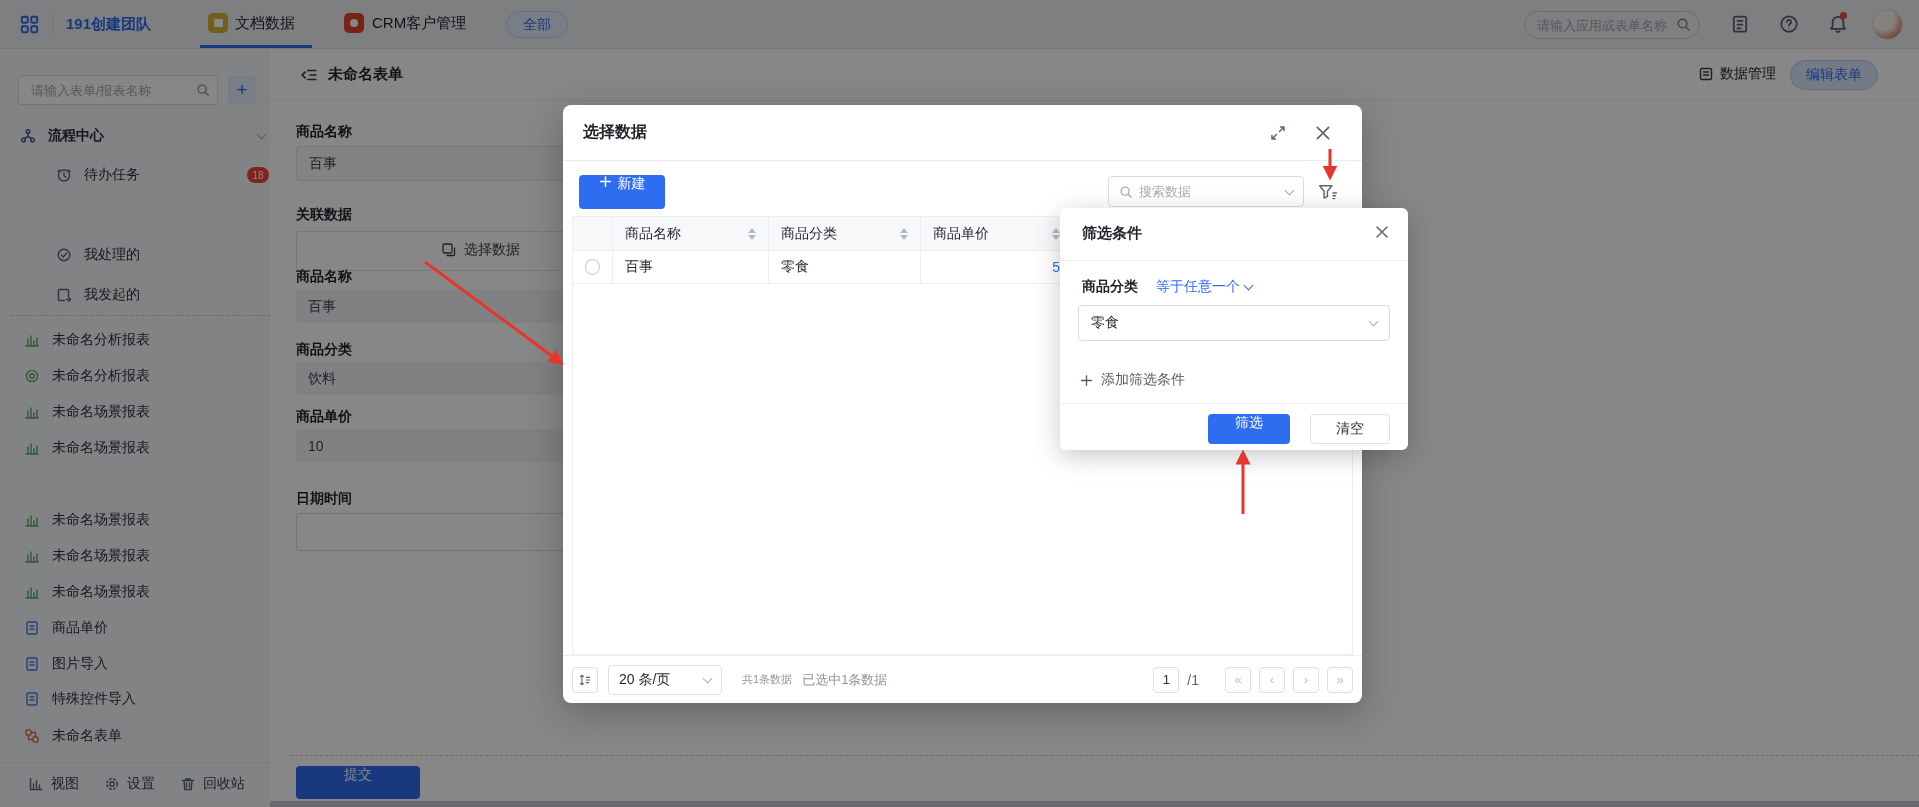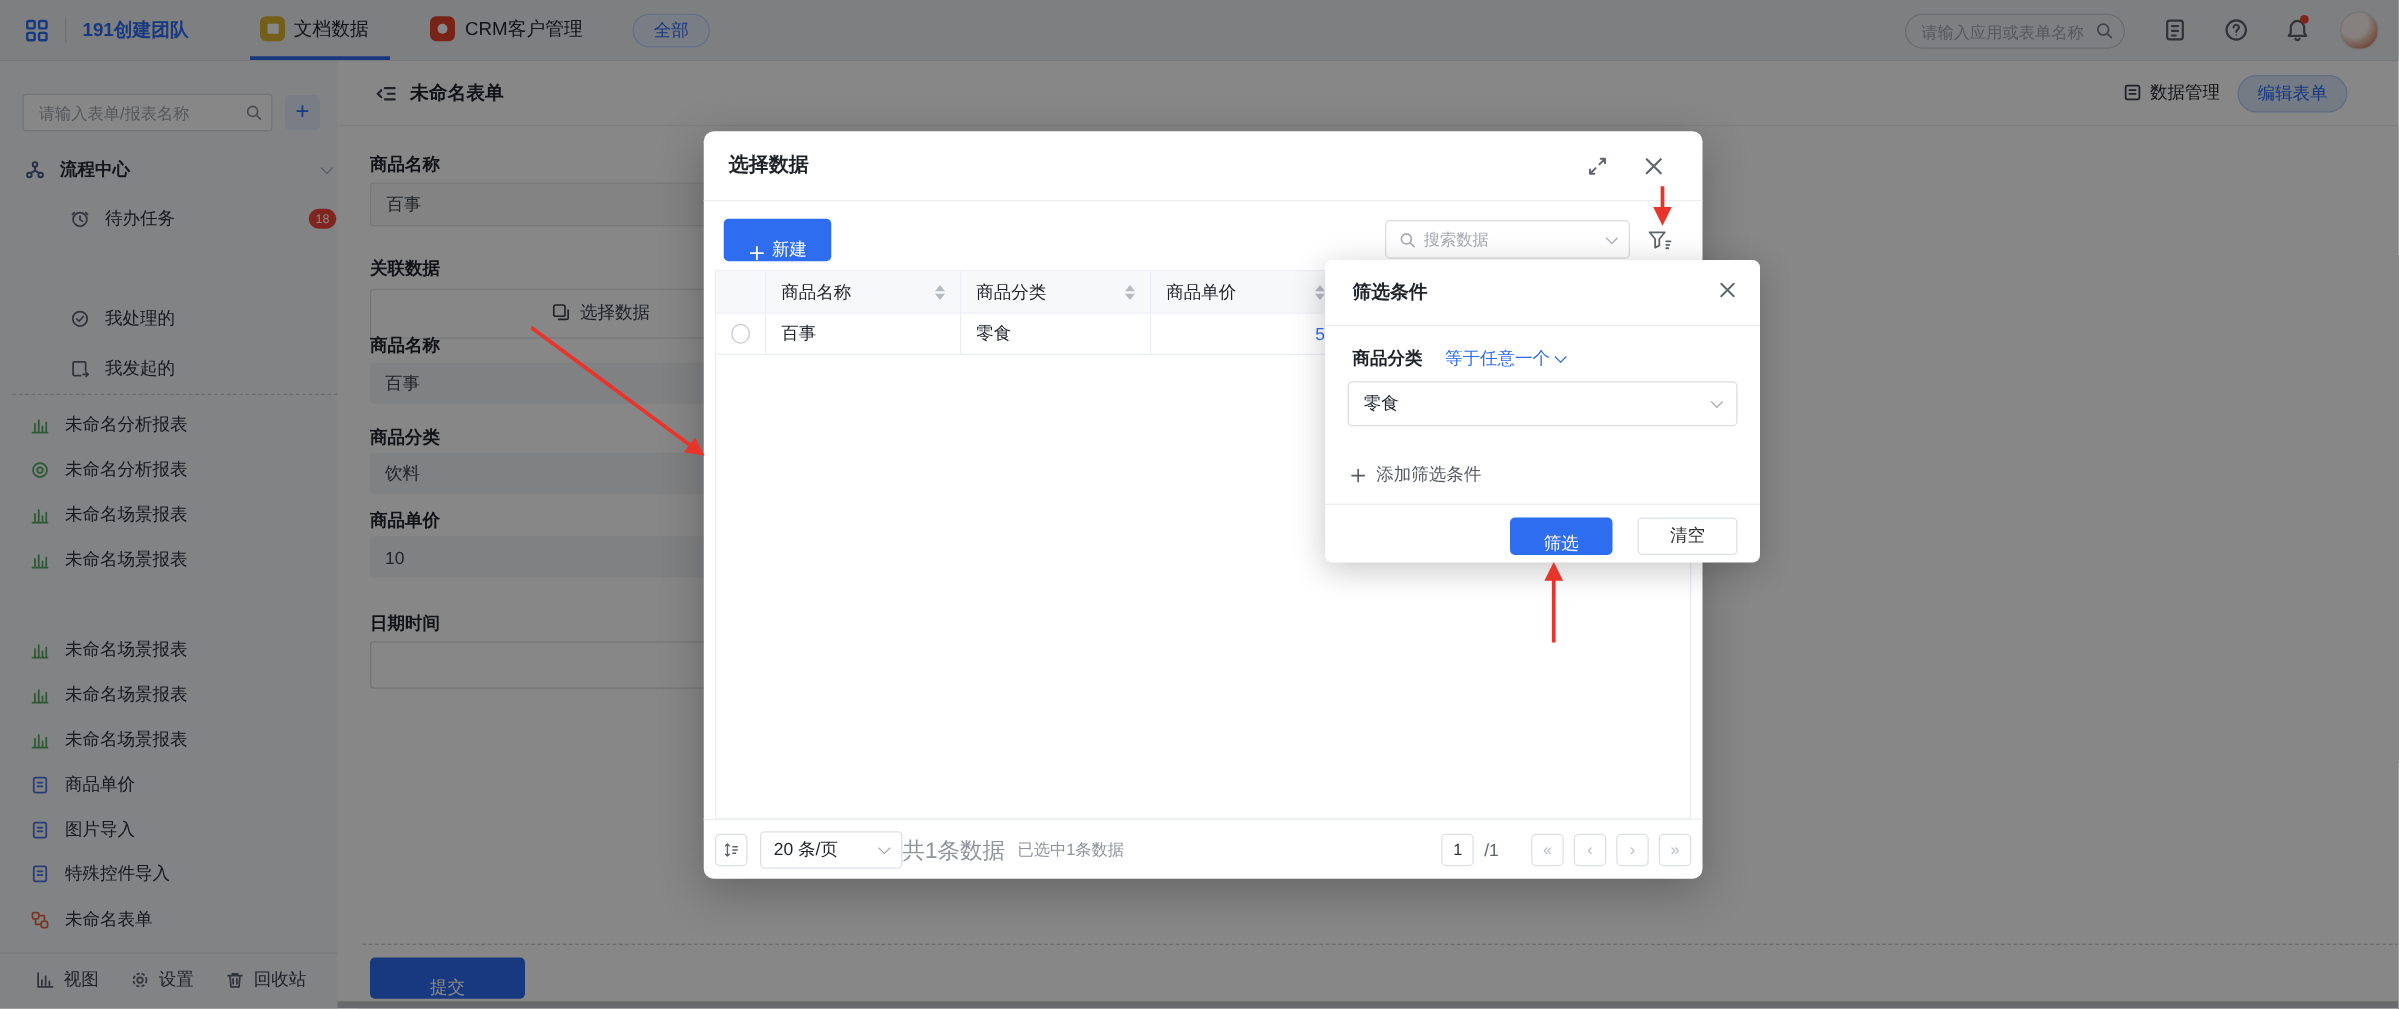--- a/index.html
+++ b/index.html
@@ -29,21 +29,21 @@
   
   .main{position:absolute;left:270px;top:49px;right:0;bottom:0;background:#fff}
   .main-hd{position:absolute;left:0;top:0;right:0;height:52px;border-bottom:1px solid #eceef1;background:#fff}
   .fld-label{font-weight:600;font-size:14px;color:#1f2329}
   .fld-gray{background:#f2f3f5;border-radius:3px;color:#42464d;display:flex;align-items:center;padding:0 12px}
   .fld-bordered{background:#f7f8fa;border:1px solid #dfe2e6;border-radius:3px;color:#42464d;display:flex;align-items:center;padding:0 12px}
   .inp{border:1px solid #d9dce0;border-radius:3px;background:#fff;font:inherit;color:#1f2329;outline:none;padding:0 12px}
   .inp::placeholder{color:#a3a7ae}
 
   .btn-primary{background:#2e6cf0;color:#fff;border:none;border-radius:4px;font-size:14px;
-               display:flex;align-items:flex-end;justify-content:center;cursor:pointer;font-family:Liberation Sans, sans-serif}
+               display:flex;align-items:flex-start;justify-content:center;cursor:pointer;font-family:Liberation Sans, sans-serif}
   .btn-plain{background:#fff;border:1px solid #dcdfe6;border-radius:4px;color:#303133;font-size:14px;
              display:flex;align-items:center;justify-content:center;cursor:pointer;font-family:inherit}
 
   
   .dim{position:absolute;inset:0;background:rgba(0,0,0,.47);z-index:50}
 
   
   .modal{position:absolute;left:563px;top:105px;width:799px;height:598px;background:#fff;border-radius:8px;
          box-shadow:0 10px 36px rgba(0,0,0,.25);z-index:60}
   .tblwrap{position:absolute;left:9px;top:111px;width:781px;height:439px;border:1px solid #ebeef5}
@@ -405,21 +405,21 @@
     <div class="abs flex" style="left:0;right:0;top:550px;height:48px;border-top:1px solid #ecedef;padding:0 9px">
       <span class="pgbtn" style="color:#5f646c">
         <svg width="14" height="14" viewBox="0 0 16 16" fill="none" stroke="currentColor" stroke-width="1.3" stroke-linecap="round">
           <path d="M4.5 2.5v11M4.5 2.5L2.8 4.2M4.5 2.5l1.7 1.7M4.5 13.5l-1.7-1.7M4.5 13.5l1.7-1.7M9.5 5h4M9.5 8h4M9.5 11h2.5"></path>
           </svg>
       </span>
       <span class="flex" style="margin-left:10px;width:114px;height:30px;border:1px solid #dcdfe6;border-radius:4px;padding:0 10px">
         <span>20 条/页</span>
         <span class="chev" style="margin-left:auto"></span>
       </span>
-      <span class="muted" style="margin-left:0;font-size:18px">共1条数据</span>
+      <span class="muted" style="margin-left:20px;font-size:11px">共1条数据</span>
       <span class="muted" style="margin-left:10px;font-size:13px">已选中1条数据</span>
 
       <span class="flex" style="margin-left:auto;gap:8px">
         <span class="pgbtn" style="color:#303133">1</span>
         <span style="color:#5f646c">/1</span>
         <span class="pgbtn" style="margin-left:18px">«</span>
         <span class="pgbtn">‹</span>
         <span class="pgbtn">›</span>
         <span class="pgbtn">»</span>
       </span>

